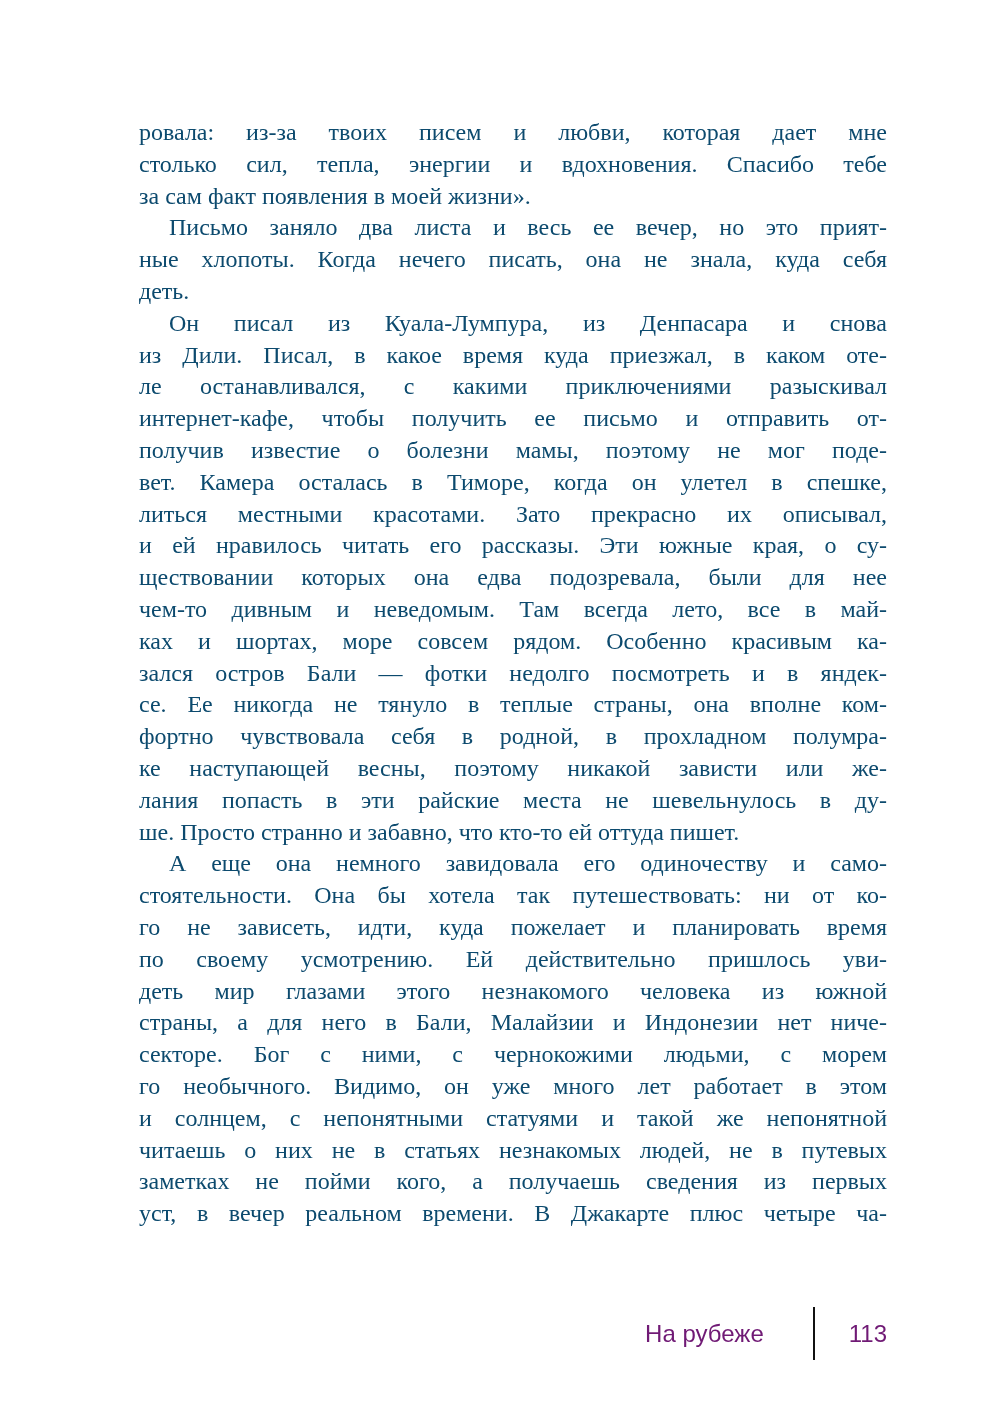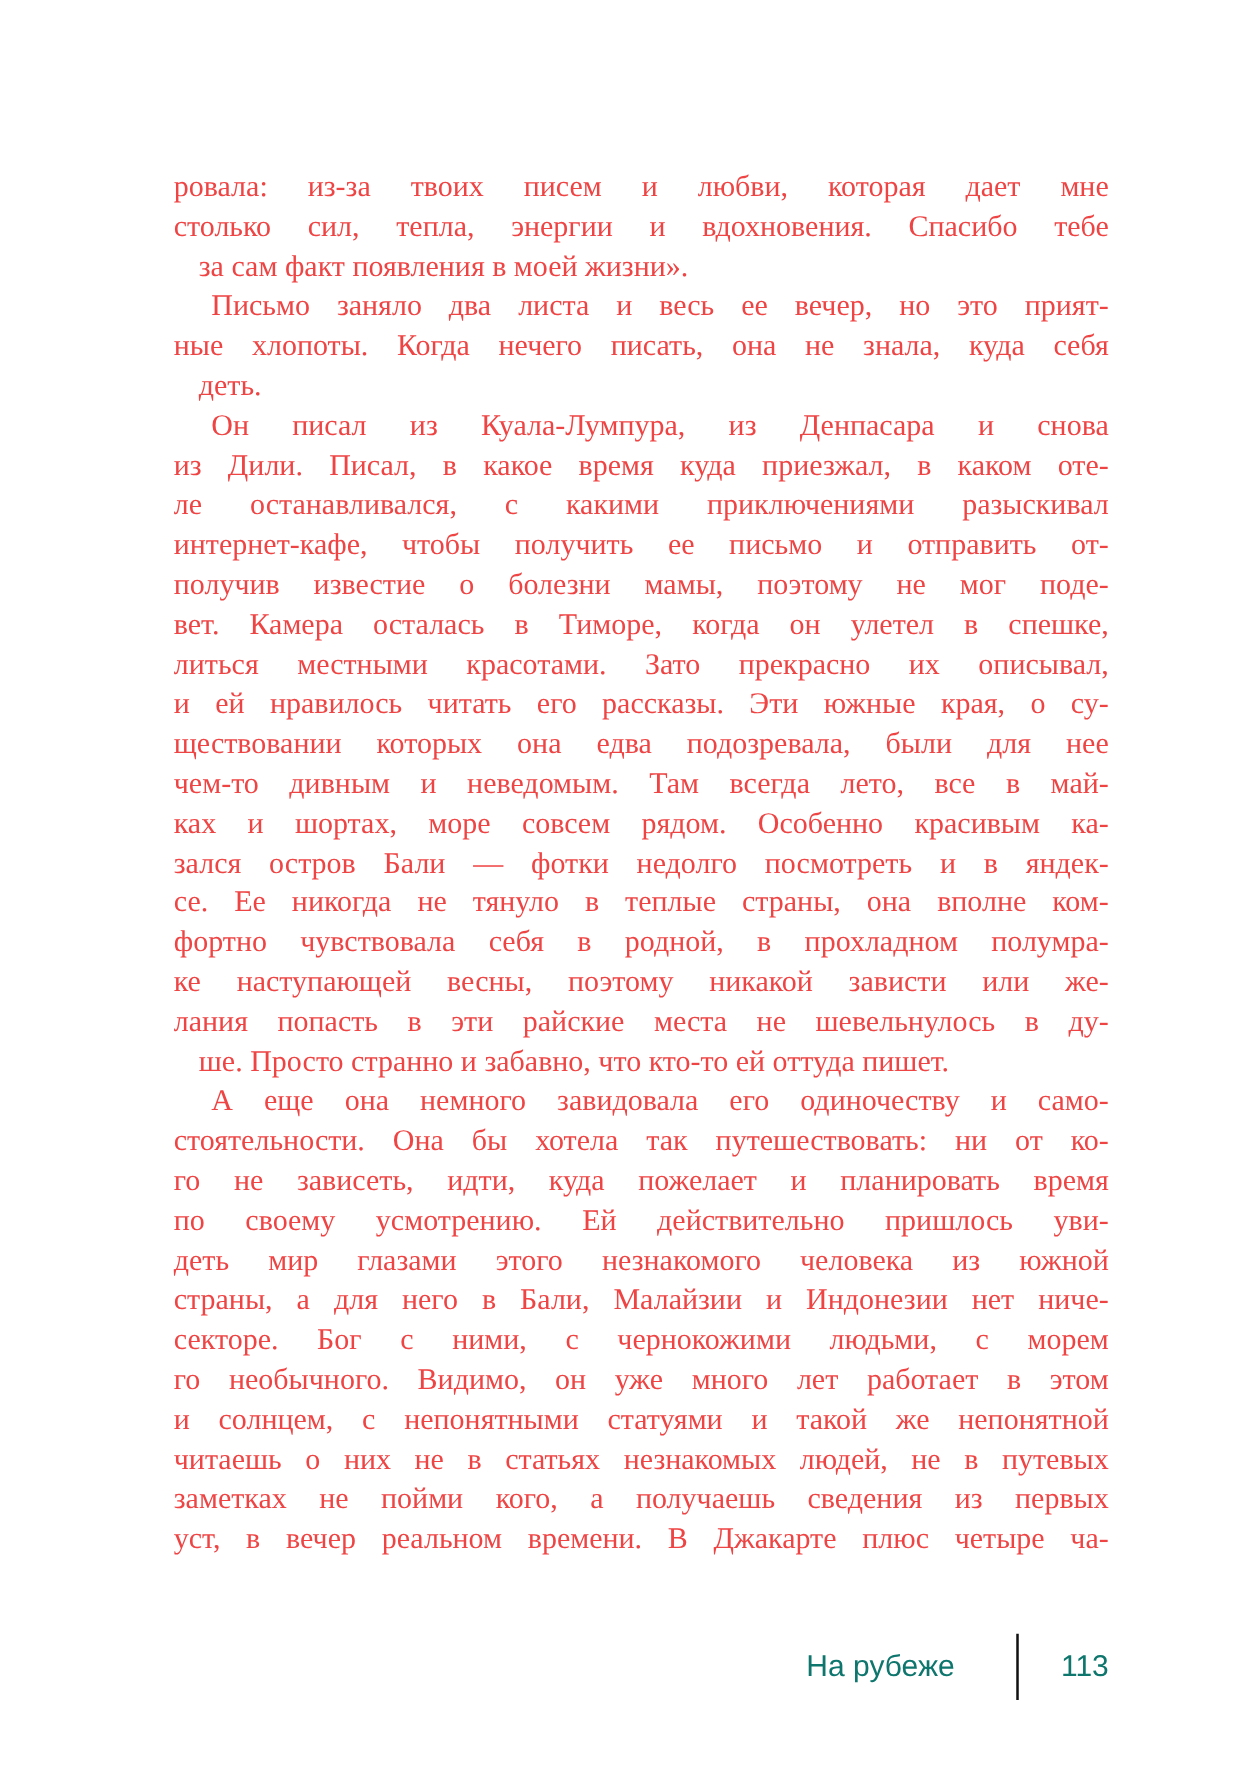--- a/index.html
+++ b/index.html
@@ -9,52 +9,51 @@
   body {
     width: 1005px;
     height: 1420px;
     background: #ffffff;
     position: relative;
     overflow: hidden;
   }
   .text-block {
     position: absolute;
     left: 139px;
-    top: 135px;
+    top: 117px;
     width: 748px;
     font-family: "Liberation Serif", serif;
     font-size: 24px;
     line-height: 31.8px;
-    color: #ef4444;
+    color: #0c4a6e;
     -webkit-font-smoothing: antialiased;
   }
   .line {
     text-align: justify;
     text-align-last: justify;
     height: 31.8px;
     overflow: visible;
   }
   .line.pl {
     text-align: left;
     text-align-last: left;
-    margin-left: 20px;
   }
   .line.indent {
     text-indent: 30px;
   }
   .footer {
     position: absolute;
     top: 1307px;
     right: 118px;
     height: 53px;
     display: flex;
     align-items: center;
     font-family: "Liberation Sans", sans-serif;
     font-size: 24px;
-    color: #0f766e;
+    color: #701a75;
   }
   .footer .running-title {
     margin-right: 49px;
   }
   .footer .divider {
     width: 2px;
     height: 53px;
     background: #111111;
     margin-right: 34px;
   }

